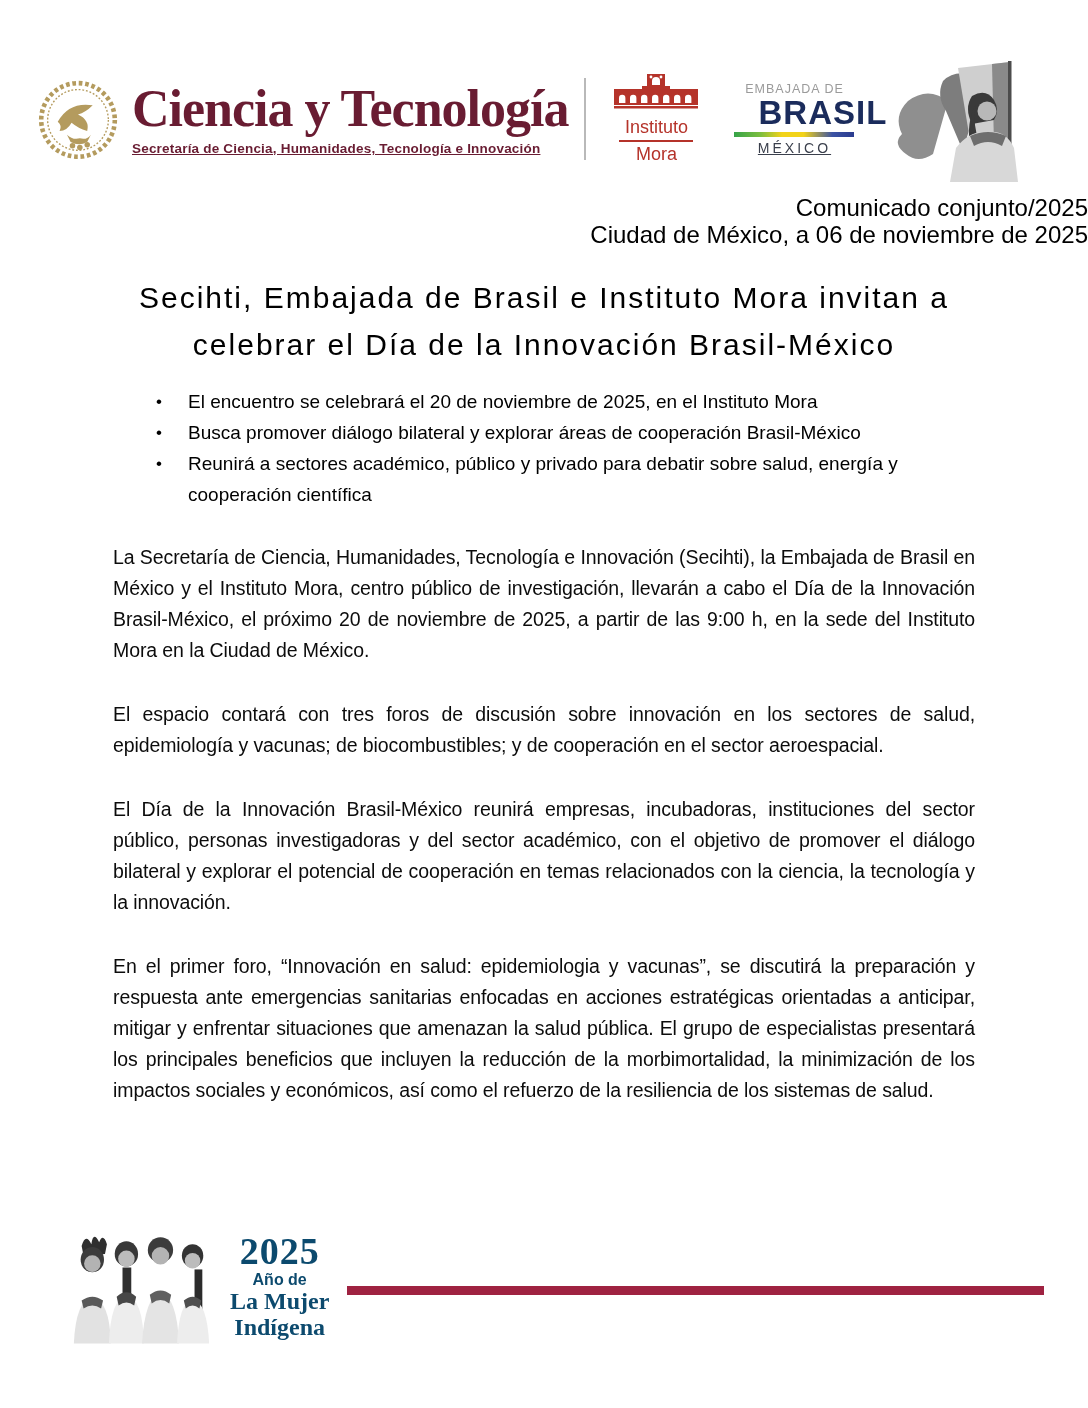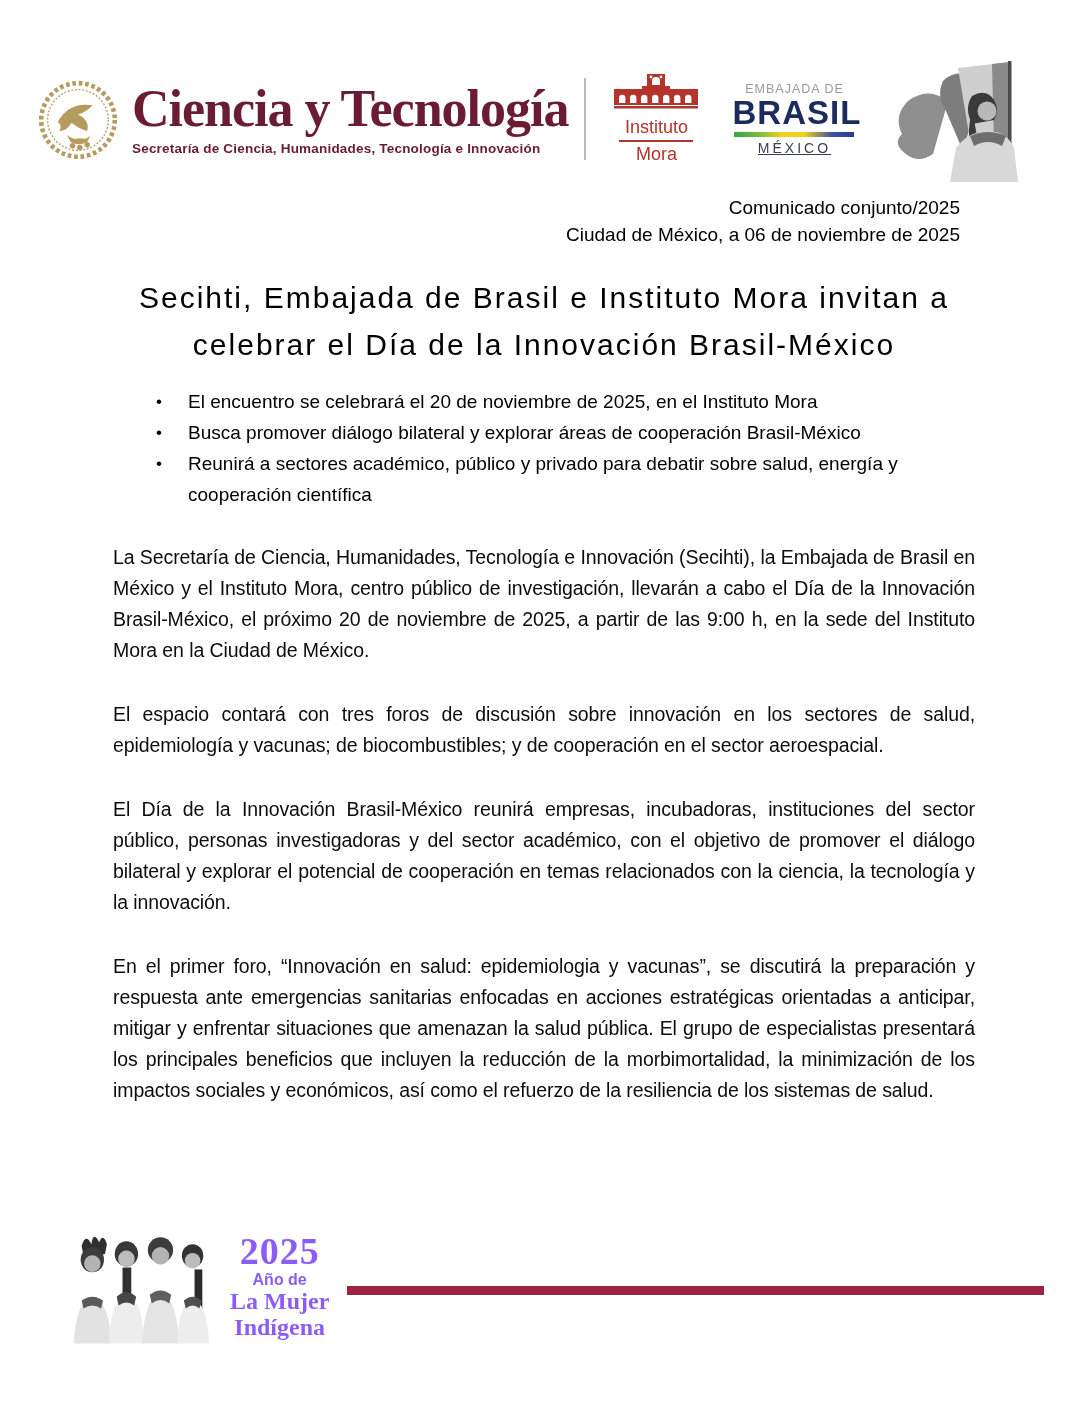--- a/index.html
+++ b/index.html
@@ -31,50 +31,50 @@
     letter-spacing: -1px;
     color: #691C32;
     line-height: 1;
   }
   .subtitle {
     font-size: 13.5px;
     font-weight: bold;
     color: #691C32;
     margin-top: 6px;
     letter-spacing: 0.2px;
+    text-decoration: underline;
   }
   .logo-divider {
     width: 2px; height: 82px;
     background: #b9b9b9;
     margin: 0 22px 0 16px;
     align-self: center;
   }
   .mora { text-align: center; width: 96px; flex: 0 0 auto; }
   .mora svg { width: 84px; height: 42px; display: block; margin: 0 auto; }
   .mora-top { font-size: 18px; color: #B5332A; margin-top: 2px; }
   .mora-rule { height: 2px; background: #B5332A; width: 74px; margin: 2px auto; }
   .mora-bottom { font-size: 18px; color: #B5332A; }
 
   .brasil { text-align: center; margin-left: 28px; width: 124px; flex: 0 0 auto; }
   .brasil-top { font-size: 12.5px; color: #9a9a9a; letter-spacing: 1px; }
-  .brasil-name { font-size: 33px; font-weight: bold; color: #1B2C5C; letter-spacing: 1px; line-height: 1.05; }
+  .brasil-name { font-size: 33px; font-weight: bold; color: #1B2C5C; letter-spacing: 1px; line-height: 1.05; margin-left: 26px; }
   .brasil-stripe {
     height: 5px; margin: 2px 2px 3px 2px;
     background: linear-gradient(90deg,#35A348 0%,#7CBE3F 22%,#F2D319 40%,#F2D319 58%,#3C53A4 82%,#2A3B8F 100%);
   }
   .brasil-bottom { font-size: 14px; color: #3a3f4c; letter-spacing: 3px; text-decoration: underline; }
 
   .woman-flag { width: 166px; height: 126px; margin-left: 32px; flex: 0 0 auto; }
 
   
   .dateline {
     text-align: right;
-    padding-right: 128px;
     margin-top: 14px;
-    font-size: 19px;
+    font-size: 24px;
     line-height: 27px;
     color: #000;
   }
 
   
   .title {
     width: 880px;
     margin: 26px auto 5px auto;
     text-align: center;
     font-size: 30px;
@@ -112,21 +112,21 @@
   
   .footer {
     position: absolute;
     left: 0; right: 0;
     top: 1228px;
     display: flex;
     align-items: center;
     padding: 0 44px 0 68px;
   }
   .women { width: 146px; height: 116px; flex: 0 0 auto; }
-  .year-block { margin-left: 16px; color: #8b5cf6; flex: 0 0 auto; text-align: center; }
+  .year-block { margin-left: 16px; color: #0c4a6e; flex: 0 0 auto; text-align: center; }
   .year {
     font-family: "Liberation Serif", serif;
     font-weight: bold;
     font-size: 38px;
     line-height: 1;
     letter-spacing: 1px;
   }
   .year-sub { font-size: 16px; font-weight: bold; margin-top: 1px; }
   .year-big {
     font-family: "Liberation Serif", serif;

